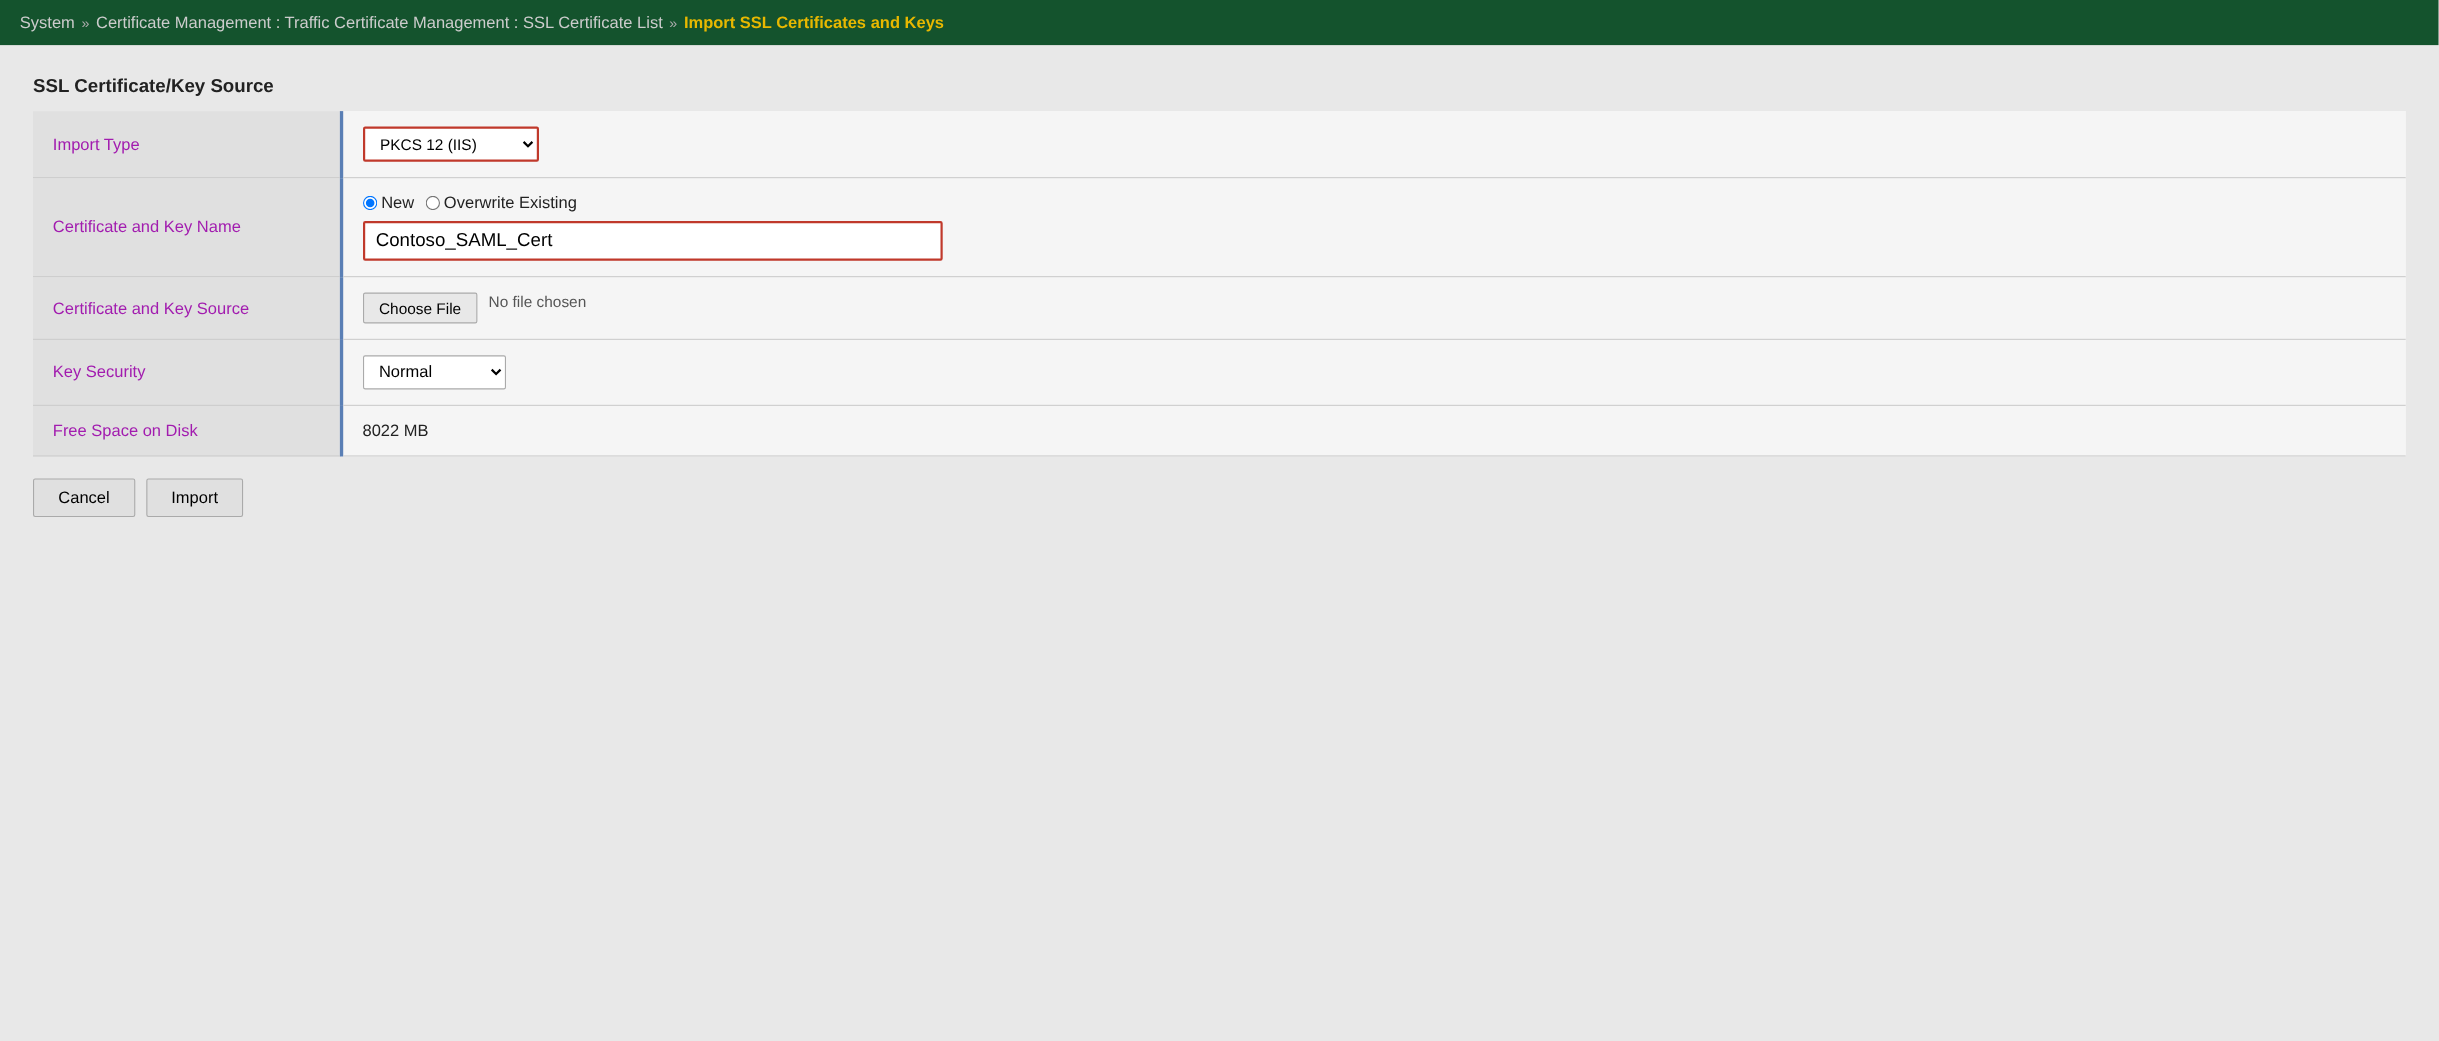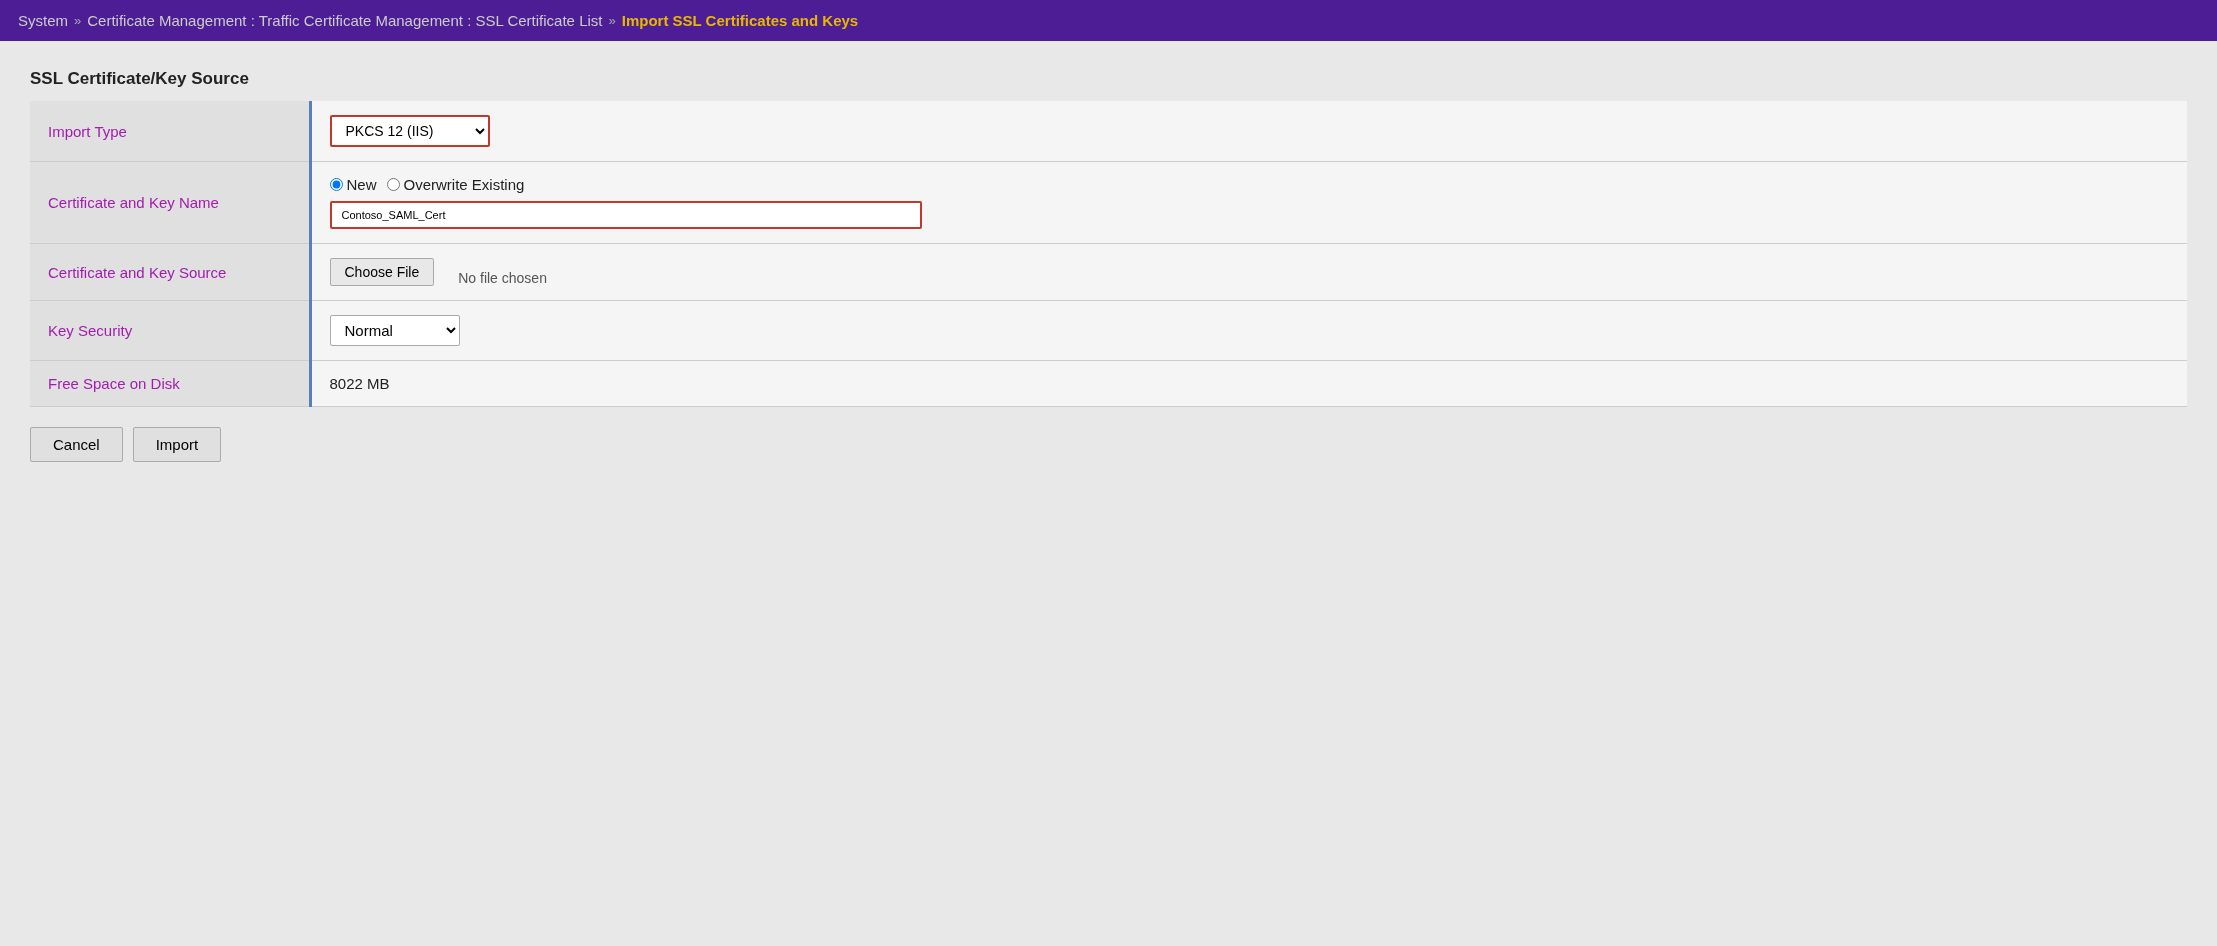--- a/index.html
+++ b/index.html
@@ -3,21 +3,21 @@
   <meta charset="utf-8">
   <style>
     * { box-sizing: border-box; margin: 0; padding: 0; }
     body {
       font-family: Arial, sans-serif;
       font-size: 15px;
       background: #e8e8e8;
       color: #222;
     }
     .breadcrumb-bar {
-      background: #4c1d95;
+      background: #14532d;
       color: #ccc;
       padding: 12px 18px;
       font-size: 15px;
       display: flex;
       align-items: center;
       gap: 6px;
       text-align: center;
     }
     .breadcrumb-bar .sep { color: #aaa; font-size: 13px; }
     .breadcrumb-bar .current { color: #e8b800; font-weight: bold; }
@@ -68,28 +68,28 @@
     }
     .radio-row label {
       display: flex;
       align-items: center;
       gap: 4px;
       cursor: pointer;
     }
     input[type="text"].cert-name {
       border: 2px solid #c0392b;
       padding: 6px 10px;
-      font-size: 11px;
-      width: 592px;
+      font-size: 17px;
+      width: 527px;
       border-radius: 2px;
     }
     .file-input-row {
       display: flex;
-      align-items: flex-end;
-      gap: 24px;
+      align-items: flex-start;
+      gap: 10px;
     }
     .choose-file-btn {
       border: 1px solid #aaa;
       background: #e8e8e8;
       padding: 5px 14px;
       font-size: 14px;
       cursor: pointer;
       border-radius: 2px;
     }
     .no-file-text {

